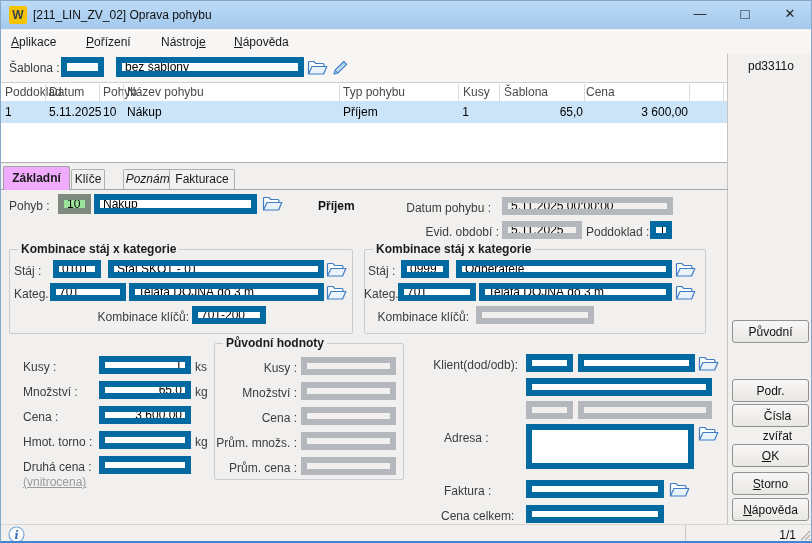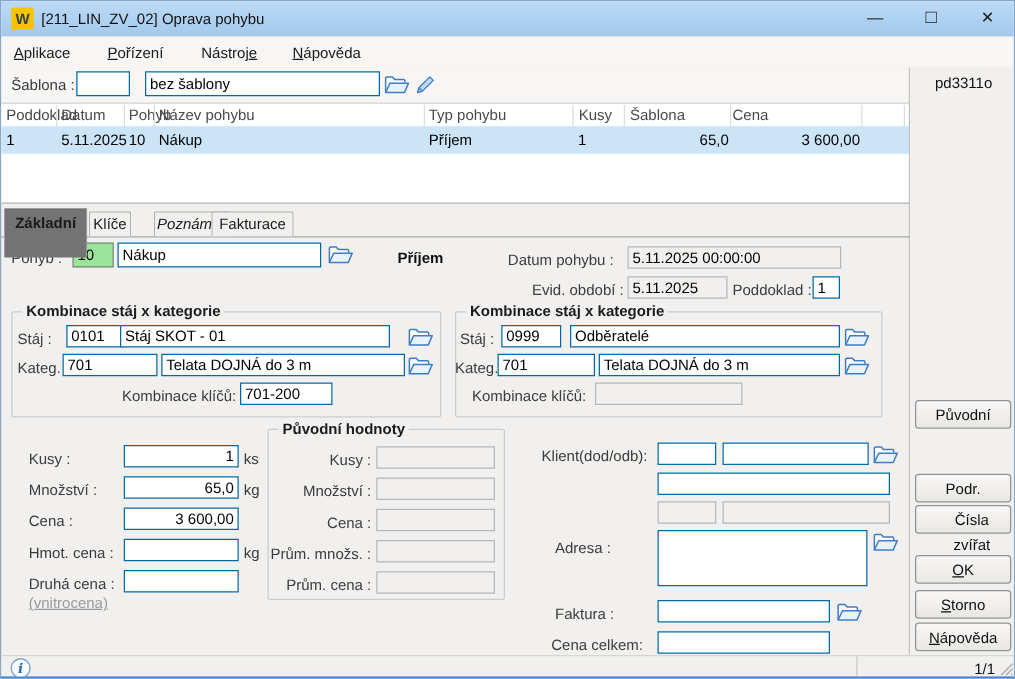--- a/index.html
+++ b/index.html
@@ -24,21 +24,21 @@
   .wtitle { position:absolute; left:32px; top:0; line-height:28px; font-size:12px; color:#111; }
   .winbtn { position:absolute; top:0; width:30px; height:26px; text-align:center;
     line-height:26px; font-size:13px; color:#222; cursor:default; }
   
   .menubar { position:absolute; left:0; top:29px; width:100%; height:24px; background:#f7f6f4; }
   .menuitem { position:absolute; top:0; height:24px; line-height:24px; padding:0 4px; color:#1a1a1a; }
   .ak { text-decoration:underline; }
   
   .tplrow { position:absolute; left:0; top:53px; width:727px; height:28px; background:#f7f6f4; }
   
-  .in { position:absolute; height:18px; border:1px solid #0369a1; background:#fff;
+  .in { position:absolute; height:18px; border:6px solid #0369a1; background:#fff;
     font-family:"Liberation Sans", sans-serif; font-size:12px; color:#000;
     padding:1px 3px; outline:none; }
   .in.dis { background:#f1f0ee; border-color:#b4b7bb; }
   .in.num { text-align:right; }
   .in.green { background:#9be49b; border-color:#7f8a7f; }
   textarea.in { resize:none; }
   
   .grid { position:absolute; left:0; top:81px; width:727px; height:81px; background:#fff;
     border-top:1px solid #cfcfcf; border-bottom:1px solid #b0b0b0; }
   .gh { position:absolute; top:1px; height:17px; line-height:17px; color:#4a4a4a; white-space:pre; }
@@ -51,21 +51,21 @@
   .vdiv { position:absolute; left:726px; top:53px; width:1px; height:470px; background:#c6c4c1; }
   .btn { position:absolute; left:731px; width:77px; height:23px;
     background:linear-gradient(#f8f7f6,#e9e7e4); border:1px solid #929292; border-radius:3px;
     font-family:"Liberation Sans", sans-serif; font-size:12px; color:#111;
     text-align:center; line-height:20px; cursor:default; }
   
   .tabline { position:absolute; left:0; top:188px; width:727px; height:1px; background:#a6a6a6; z-index:1; }
   .tab { position:absolute; top:168px; height:20px; line-height:19px; text-align:center;
     background:#f1f0ee; border:1px solid #b0b0b0; border-bottom:none;
     border-radius:2px 2px 0 0; z-index:1; cursor:default; }
-  .tab.active { top:165px; height:40px; line-height:23px; background:#737373;
+  .tab.active { top:165px; height:24px; line-height:23px; background:#f0abfc;
     font-weight:bold; border-color:#a0a0a0; z-index:2; }
   
   .gbox { position:absolute; border:1px solid #c9ccd0; border-radius:2px; }
   .gleg { position:absolute; top:-8px; left:8px; background:#f1f0ee; padding:0 3px;
     font-weight:bold; color:#1c1c1c; white-space:pre; }
   
   .icon { position:absolute; width:21px; height:17px; cursor:pointer; }
   .icon svg { display:block; }
   
   .statusbar { position:absolute; left:0; top:523px; width:100%; height:18px;
@@ -173,21 +173,21 @@
   <div class="lbl r" style="left:398px; top:224px; width:100px;">Evid. období :</div>
   <input class="in dis" style="left: 501px; top: 220px; width: 80px;" readonly="" value="5.11.2025">
   <div class="lbl" style="left:585px; top:224px;">Poddoklad :</div>
   <input class="in" style="left: 649px; top: 220px; width: 22px;" value="1">
 
   <div class="gbox" style="left:8px; top:248px; width:344px; height:85px;">
     <div class="gleg">Kombinace stáj x kategorie</div>
   </div>
   <div class="lbl" style="left:13px; top:263px;">Stáj :</div>
   <input class="in" style="left: 52px; top: 259px; width: 48px;" value="0101">
-  <input class="in" style="left: 95px; top: 259px; width: 216px;" value="Stáj SKOT - 01">
+  <input class="in" style="left: 107px; top: 259px; width: 216px;" value="Stáj SKOT - 01">
   <div class="icon" style="left:325px; top:260px;">
       <svg width="21" height="17" viewBox="0 0 21 17">
         <path d="M1.5 15 V3.5 a1 1 0 0 1 1-1 h4.4 l1.8 2 h7.2 a1 1 0 0 1 1 1 V7" fill="#fdfefe" stroke="#3f7cc4" stroke-width="1.2"></path>
         <path d="M1.5 15 L5 7.5 h14.8 l-3.2 7.5 z" fill="#e9f3fc" stroke="#3f7cc4" stroke-width="1.2" stroke-linejoin="round"></path>
       </svg>
     </div>
   <div class="lbl" style="left:13px; top:286px;">Kateg. :</div>
   <input class="in" style="left: 49px; top: 282px; width: 76px;" value="701">
   <input class="in" style="left: 128px; top: 282px; width: 195px;" value="Telata DOJNÁ do 3 m">
   <div class="icon" style="left:325px; top:283px;">
@@ -224,21 +224,21 @@
   <input class="in dis" style="left: 475px; top: 305px; width: 118px;" readonly="" value="">
 
   <div class="lbl" style="left:22px; top:359px;">Kusy :</div>
   <input class="in num" style="left: 98px; top: 355px; width: 92px;" value="1">
   <div class="lbl" style="left:194px; top:359px;">ks</div>
   <div class="lbl" style="left:22px; top:384px;">Množství :</div>
   <input class="in num" style="left: 98px; top: 380px; width: 92px;" value="65,0">
   <div class="lbl" style="left:194px; top:384px;">kg</div>
   <div class="lbl" style="left:22px; top:409px;">Cena :</div>
   <input class="in num" style="left: 98px; top: 405px; width: 92px;" value="3 600,00">
-  <div class="lbl" style="left:22px; top:434px;">Hmot. cena :</div>
+  <div class="lbl" style="left:22px; top:434px;">Hmot. torno :</div>
   <input class="in num" style="left: 98px; top: 430px; width: 92px;" value="">
   <div class="lbl" style="left:194px; top:434px;">kg</div>
   <div class="lbl" style="left:22px; top:459px;">Druhá cena :</div>
   <input class="in num" style="left: 98px; top: 455px; width: 92px;" value="">
   <div class="lbl sub" style="left:22px; top:474px;text-decoration:underline;">(vnitrocena)</div>
 
   <div class="gbox" style="left:213px; top:342px; width:190px; height:137px;">
     <div class="gleg">Původní hodnoty</div>
   </div>
   <div class="lbl r" style="left:196px; top:360px; width:100px;">Kusy :</div>

